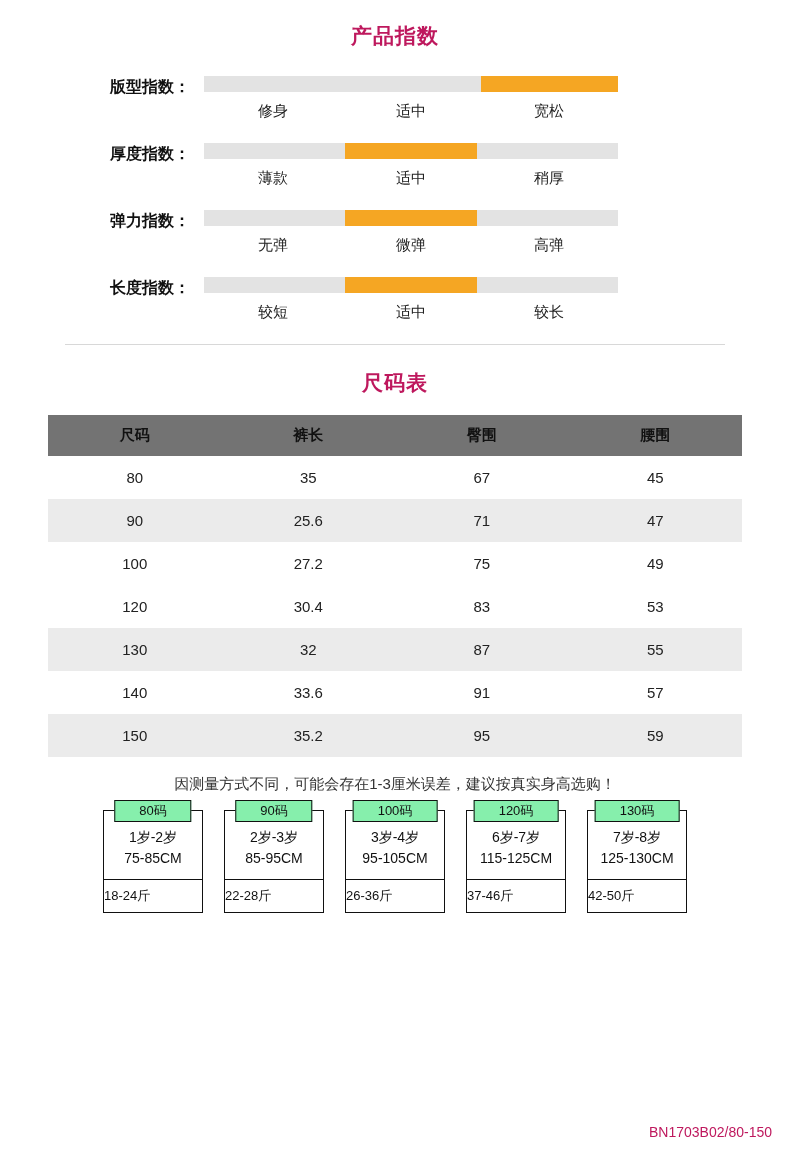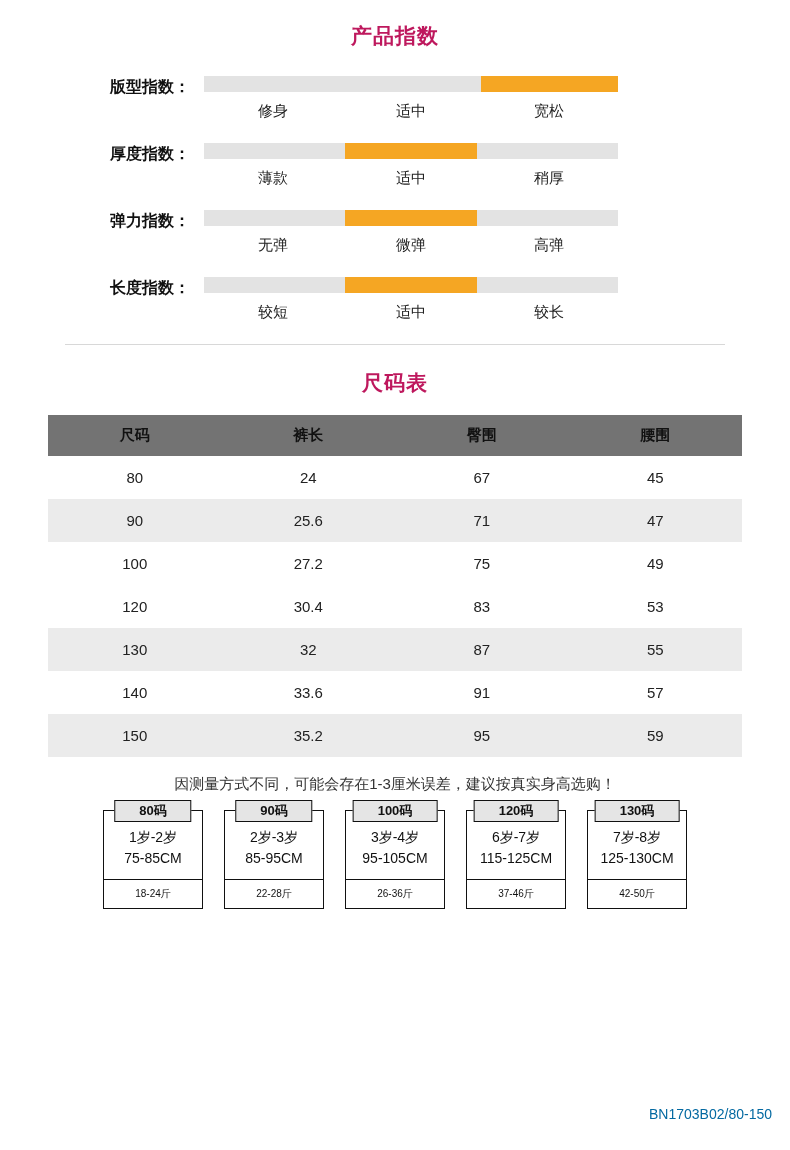--- a/index.html
+++ b/index.html
@@ -129,51 +129,51 @@
     border: 1px solid #111;
     position: relative;
     padding-top: 16px;
     box-sizing: border-box;
   }
   .card-tag {
     position: absolute;
     top: -11px;
     left: 50%;
     transform: translateX(-50%);
-    background: #e5e5e5;
+    background: #86efac;
     border: 1px solid #111;
     font-size: 13px;
-    font-weight: bold;
+    font-weight: normal;
     color: #111;
     padding: 1px 24px;
     white-space: nowrap;
   }
   .card-line {
     text-align: center;
     font-size: 14px;
     color: #111;
     line-height: 21px;
   }
   .card-sep {
     border-top: 1px solid #111;
     margin-top: 10px;
   }
   .card-weight {
-    text-align: center;
-    font-size: 10px;
+    text-align: left;
+    font-size: 13px;
     color: #111;
     padding: 7px 0 7px 0;
   }
 
   .product-code {
     position: absolute;
     right: 18px;
-    bottom: 28px;
+    bottom: 10px;
     font-size: 14px;
-    color: #0369a1;
+    color: #be185d;
   }
 </style>
 </head>
 <body>
 
 <div class="section-title" id="indices-title">产品指数</div>
 
 <div class="index-rows">
 
   <div class="index-row">
@@ -243,21 +243,21 @@
     <tr>
       <th>尺码</th>
       <th>裤长</th>
       <th>臀围</th>
       <th>腰围</th>
     </tr>
   </thead>
   <tbody>
     <tr class="odd">
       <td>80</td>
-      <td>24</td>
+      <td>35</td>
       <td>67</td>
       <td>45</td>
     </tr>
     <tr class="even">
       <td>90</td>
       <td>25.6</td>
       <td>71</td>
       <td>47</td>
     </tr>
     <tr class="odd">

